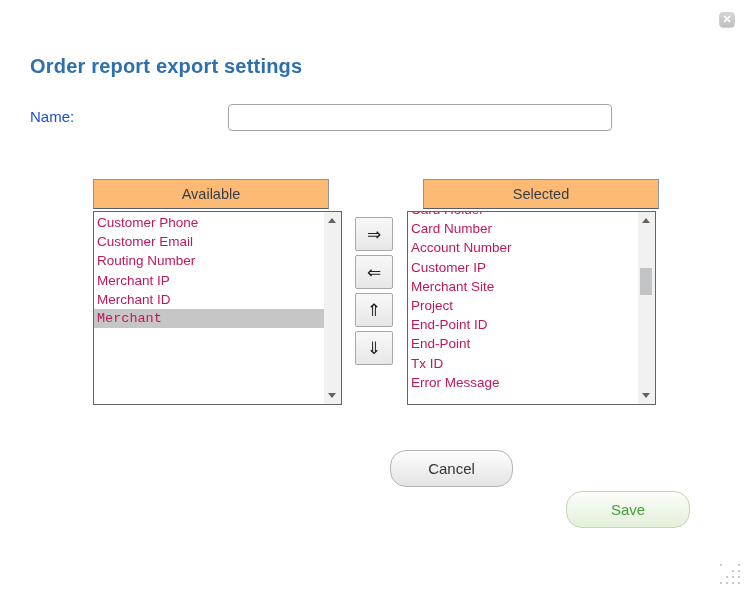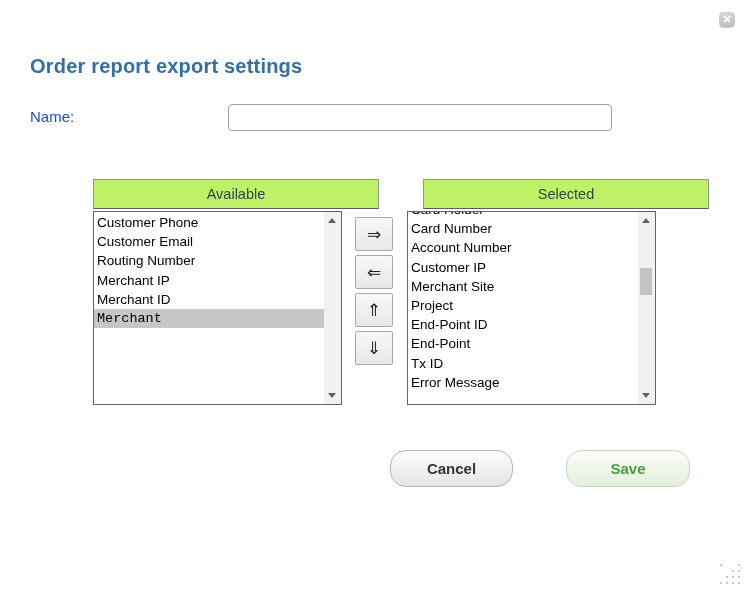--- a/index.html
+++ b/index.html
@@ -14,35 +14,35 @@
                text-align:center; cursor:pointer; }
 
   .title { position:absolute; left:30px; top:33px; font-size:20px; font-weight:bold;
            color:#2e6fad; letter-spacing:0.2px;margin-top:22px; }
 
   .name-label { position:absolute; left:30px; top:108px; font-size:15px; color:#1d4ed8; }
   .name-input { position:absolute; left:228px; top:104px; width:384px; height:27px;
                 border:1px solid #a3a3a3; border-radius:4px; background:#fff;
                 font-size:14px; padding:0 6px; color:#222; outline:none; }
 
-  .list-header { position:absolute; width:286px; height:30px; background:#bef264;
+  .list-header { position:absolute; width:236px; height:30px; background:#fdba74;
                  border:1px solid #8d969c; border-bottom-color:#565e64;
                  font-size:14.5px; color:#374049; text-align:center; line-height:28px; }
   .hdr-available { left:93px; top:179px; }
   .hdr-selected  { left:423px; top:179px; }
 
   .listbox { position:absolute; width:249px; height:194px; top:211px;
              border:1px solid #5f666b; background:#fff; }
   .box-available { left:93px; }
   .box-selected  { left:407px; }
 
   .list-viewport { position:absolute; top:0; left:0; right:17px; bottom:0; overflow:hidden; }
   .list-inner { padding-top:1px; }
   .list-inner.shifted { margin-top:-13px; }
-  .list-item { font-size:13.5px; line-height:19.2px; height:19.2px; color:#000000;
+  .list-item { font-size:13.5px; line-height:19.2px; height:19.2px; color:#be185d;
                padding-left:3px; white-space:nowrap; overflow:hidden; }
   .list-item.selected { background:#c6c6c6;font-family:Liberation Mono, monospace; }
 
   .scrollbar { position:absolute; top:0; right:0; bottom:0; width:17px; background:#f1f1f1; }
   .sb-arrow { position:absolute; left:0; width:17px; height:17px; cursor:pointer; }
   .sb-arrow span { position:absolute; left:4px; width:0; height:0; }
   .sb-up { top:0; }
   .sb-up span { top:6px; border-left:4.5px solid transparent; border-right:4.5px solid transparent;
                 border-bottom:5px solid #636363; }
   .sb-down { bottom:0; }
@@ -52,26 +52,26 @@
               background:#c1c3c5; cursor:pointer; }
 
   .transfer { position:absolute; left:355px; top:217px; width:38px; }
   .transfer button { display:block; width:38px; height:34px; margin-bottom:4px;
                      border:1px solid #a8a8a8; border-radius:2px;
                      background:linear-gradient(#f8f8f8,#e7e7e7);
                      font-size:17px; color:#222; cursor:pointer; text-align:center;
                      font-family:"DejaVu Sans", sans-serif; line-height:30px; padding:0; }
 
   .footer-btn { position:absolute; top:450px; height:37px; border-radius:16px;
-                font-size:15px; font-weight:bold; text-align:center; cursor:pointer;
+                font-size:15px; font-weight:normal; text-align:center; cursor:pointer;
                 font-family:"Liberation Sans", sans-serif; }
   .cancel-btn { left:390px; width:123px; border:1px solid #b5b5b5;
                 background:linear-gradient(#fdfdfd,#e4e4e4); color:#333; }
   .save-btn   { left:566px; width:124px; border:1px solid #c3d6ba;
-                background:linear-gradient(#fbfdf9,#e3f0da); color:#44a03c; }
+                background:linear-gradient(#fbfdf9,#e3f0da); color:#44a03c;margin-top:41px; }
 
   .resize-grip { position:absolute; left:720px; top:564px; width:22px; height:22px; }
   .resize-grip i { position:absolute; left:0; top:0; width:2px; height:2px; background:#cfc8c1;
     box-shadow: 18px 0 #cfc8c1, 12px 6px #cfc8c1, 18px 6px #cfc8c1,
                 6px 12px #cfc8c1, 12px 12px #cfc8c1, 18px 12px #cfc8c1,
                 0 18px #cfc8c1, 6px 18px #cfc8c1, 12px 18px #cfc8c1, 18px 18px #cfc8c1; }
 </style>
 </head>
 <body>
 

